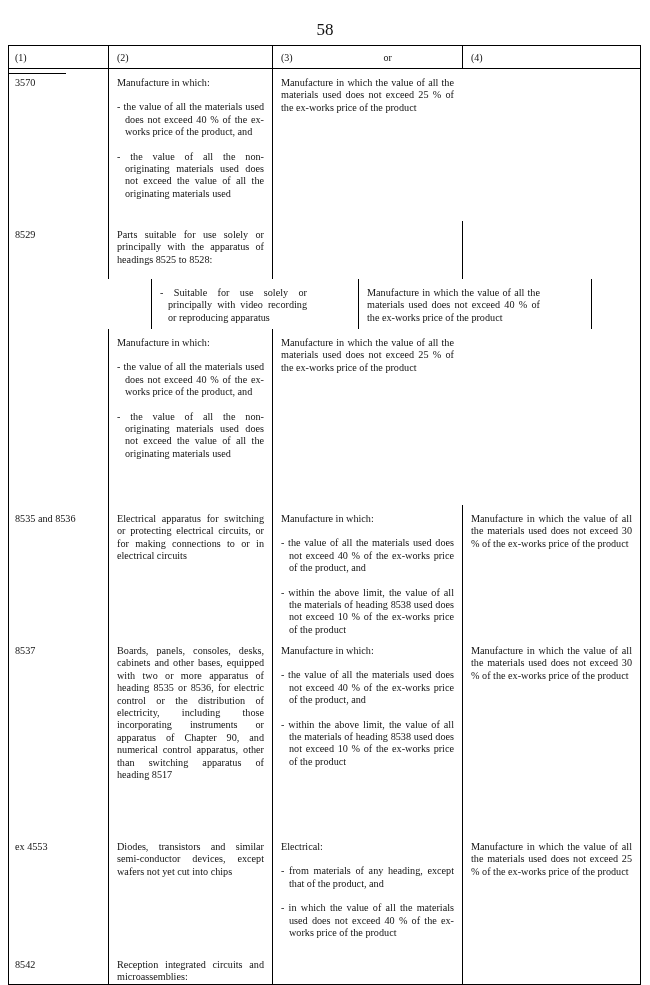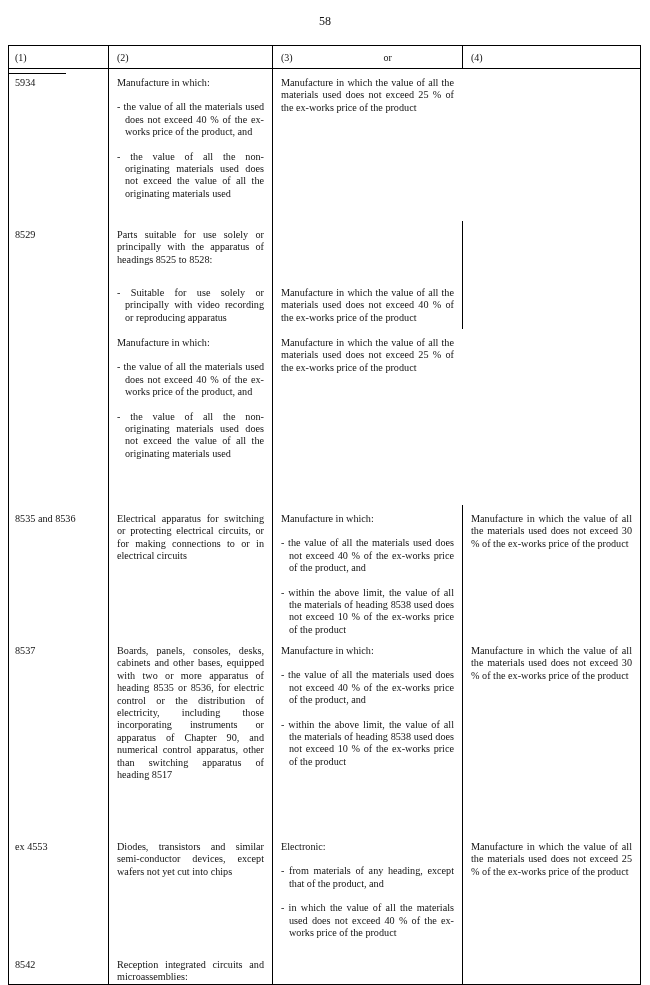--- a/index.html
+++ b/index.html
@@ -2,22 +2,22 @@
 <html><head>
 <meta charset="utf-8">
 <style>
   html,body { margin:0; padding:0; background:#ffffff; }
   .page {
     position:relative; width:650px; height:985px; overflow:hidden;
     background:#ffffff; color:#121212;
     font-family:"Liberation Serif","DejaVu Serif",serif;
   }
   .page-number {
-    position:absolute; top:14px; left:0; right:0;
-    text-align:center; font-size:12px;
+    position:absolute; top:20px; left:0; right:0;
+    text-align:center; font-size:17px;
   }
   .rules-table {
     position:absolute; top:45px; left:8px; width:633px;
     border:1px solid #000; box-sizing:border-box;
   }
   .trow { display:grid; grid-template-columns:99px 164px 190px 1fr; }
   .cell {
     padding:8px 8px 0 8px; box-sizing:border-box;
     font-size:10.2px; line-height:12.4px;
   }
@@ -30,21 +30,21 @@
   .header { border-bottom:1px solid #000; }
   .header .cell { padding-top:6px; padding-bottom:4px; font-size:10px; line-height:12px; }
   .hdr3 { position:relative; }
   .hdr3 .or { position:absolute; left:50%; top:6px;padding-left:16px; }
   .artifact {
     position:absolute; top:27px; left:0; width:57px; height:0;
     border-top:1px solid #000;
   }
   .r0 { min-height:152px; }
   .r1 { min-height:58px;font-family:Liberation Serif, serif; }
-  .r2 { min-height:50px; }
+  .r2 { min-height:50px;gap:43px; }
   .r3 { min-height:176px; }
   .r4 { min-height:132px; }
   .r5 { min-height:196px; }
   .r6 { min-height:118px; }
   .r7 { min-height:30px; }
 </style>
 </head>
 <body>
 
 <div class="page">
@@ -66,21 +66,21 @@
         <p>(3)</p>
         <span class="or">or</span>
       </div>
       <div class="cell c4">
           <p>(4)</p>
         </div>
     </div>
 
     <div class="trow r0">
       <div class="cell c1">
-          <p>5934</p>
+          <p>3570</p>
         </div>
       <div class="cell c3">
         <p>Manufacture in which:</p>
         <p class="hang">- the value of all the materials used does not exceed 40 % of the ex-works price of the product, and</p>
         <p class="hang">- the value of all the non-originating materials used does not exceed the value of all the originating materials used</p>
       </div>
       <div class="cell c4">
         <p>Manufacture in which the value of all the materials used does not exceed 25 % of the ex-works price of the product</p>
       </div>
     </div>
@@ -154,21 +154,21 @@
     </div>
 
     <div class="trow r6">
       <div class="cell c1">
           <p>ex 4553</p>
         </div>
       <div class="cell c2">
           <p>Diodes, transistors and similar semi-conductor devices, except wafers not yet cut into chips</p>
         </div>
       <div class="cell c3">
-        <p>Electronic:</p>
+        <p>Electrical:</p>
         <p class="hang">- from materials of any heading, except that of the product, and</p>
         <p class="hang">- in which the value of all the materials used does not exceed 40 % of the ex-works price of the product</p>
       </div>
       <div class="cell c4">
         <p>Manufacture in which the value of all the materials used does not exceed 25 % of the ex-works price of the product</p>
       </div>
     </div>
 
     <div class="trow r7">
       <div class="cell c1">

